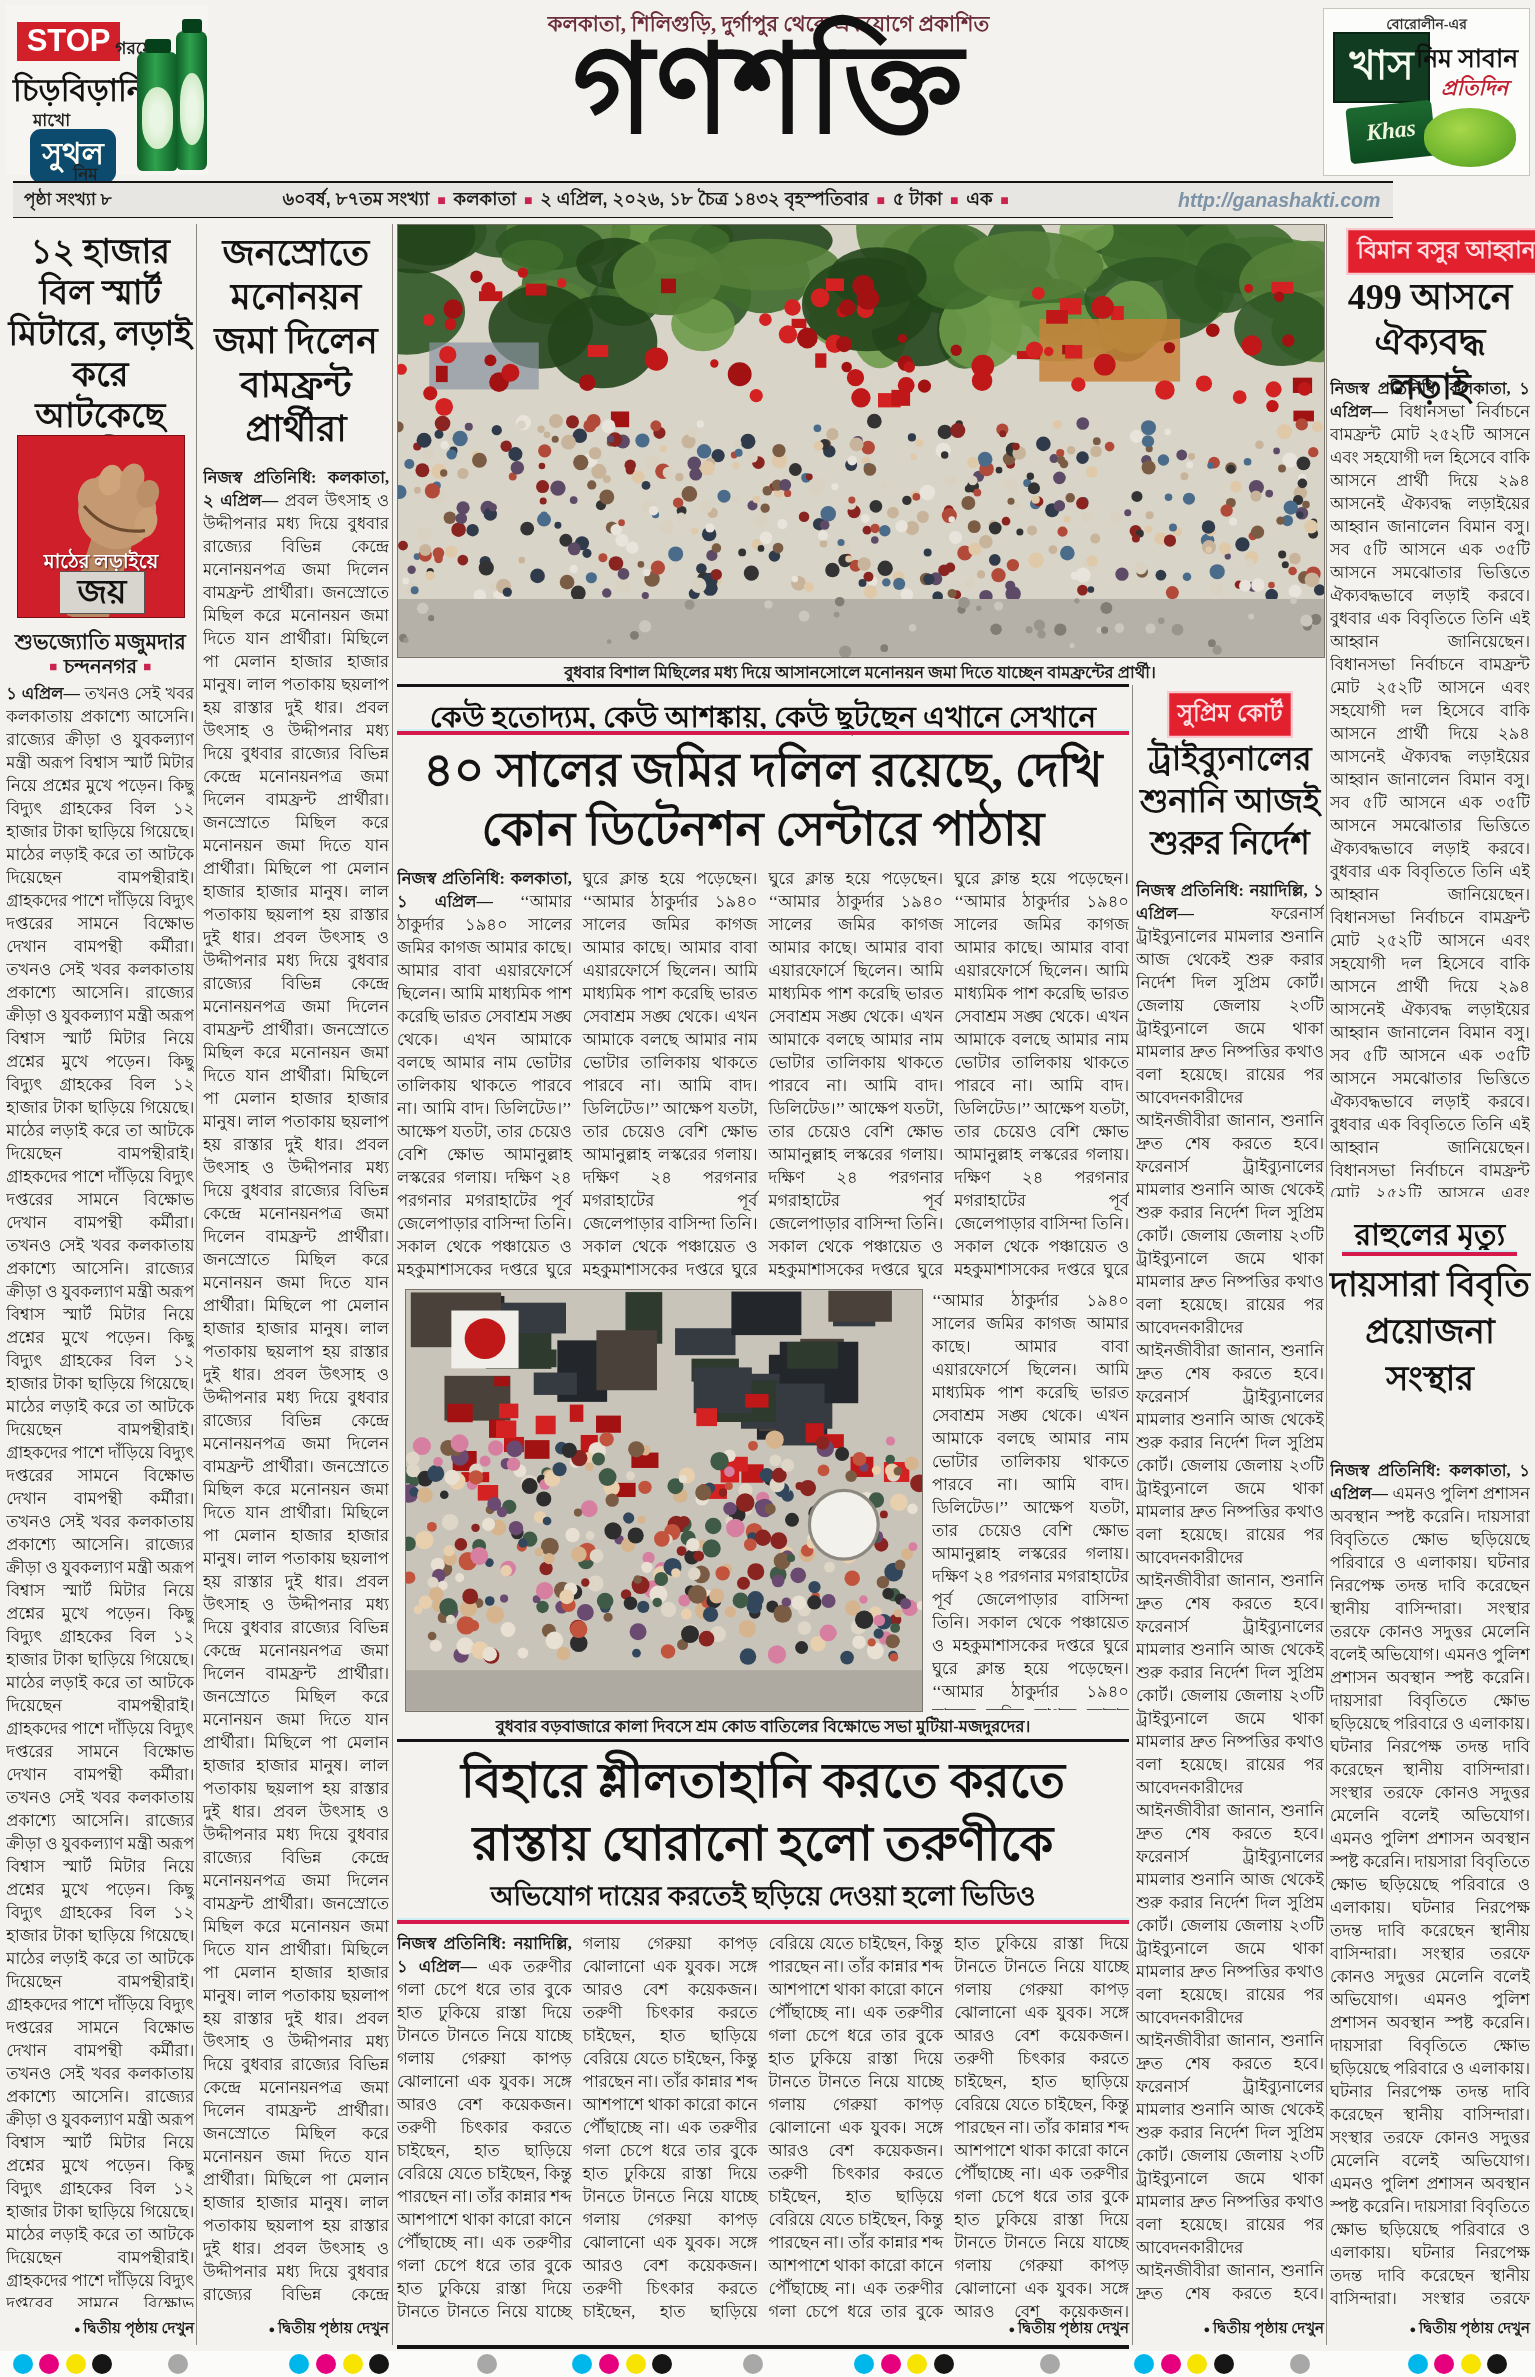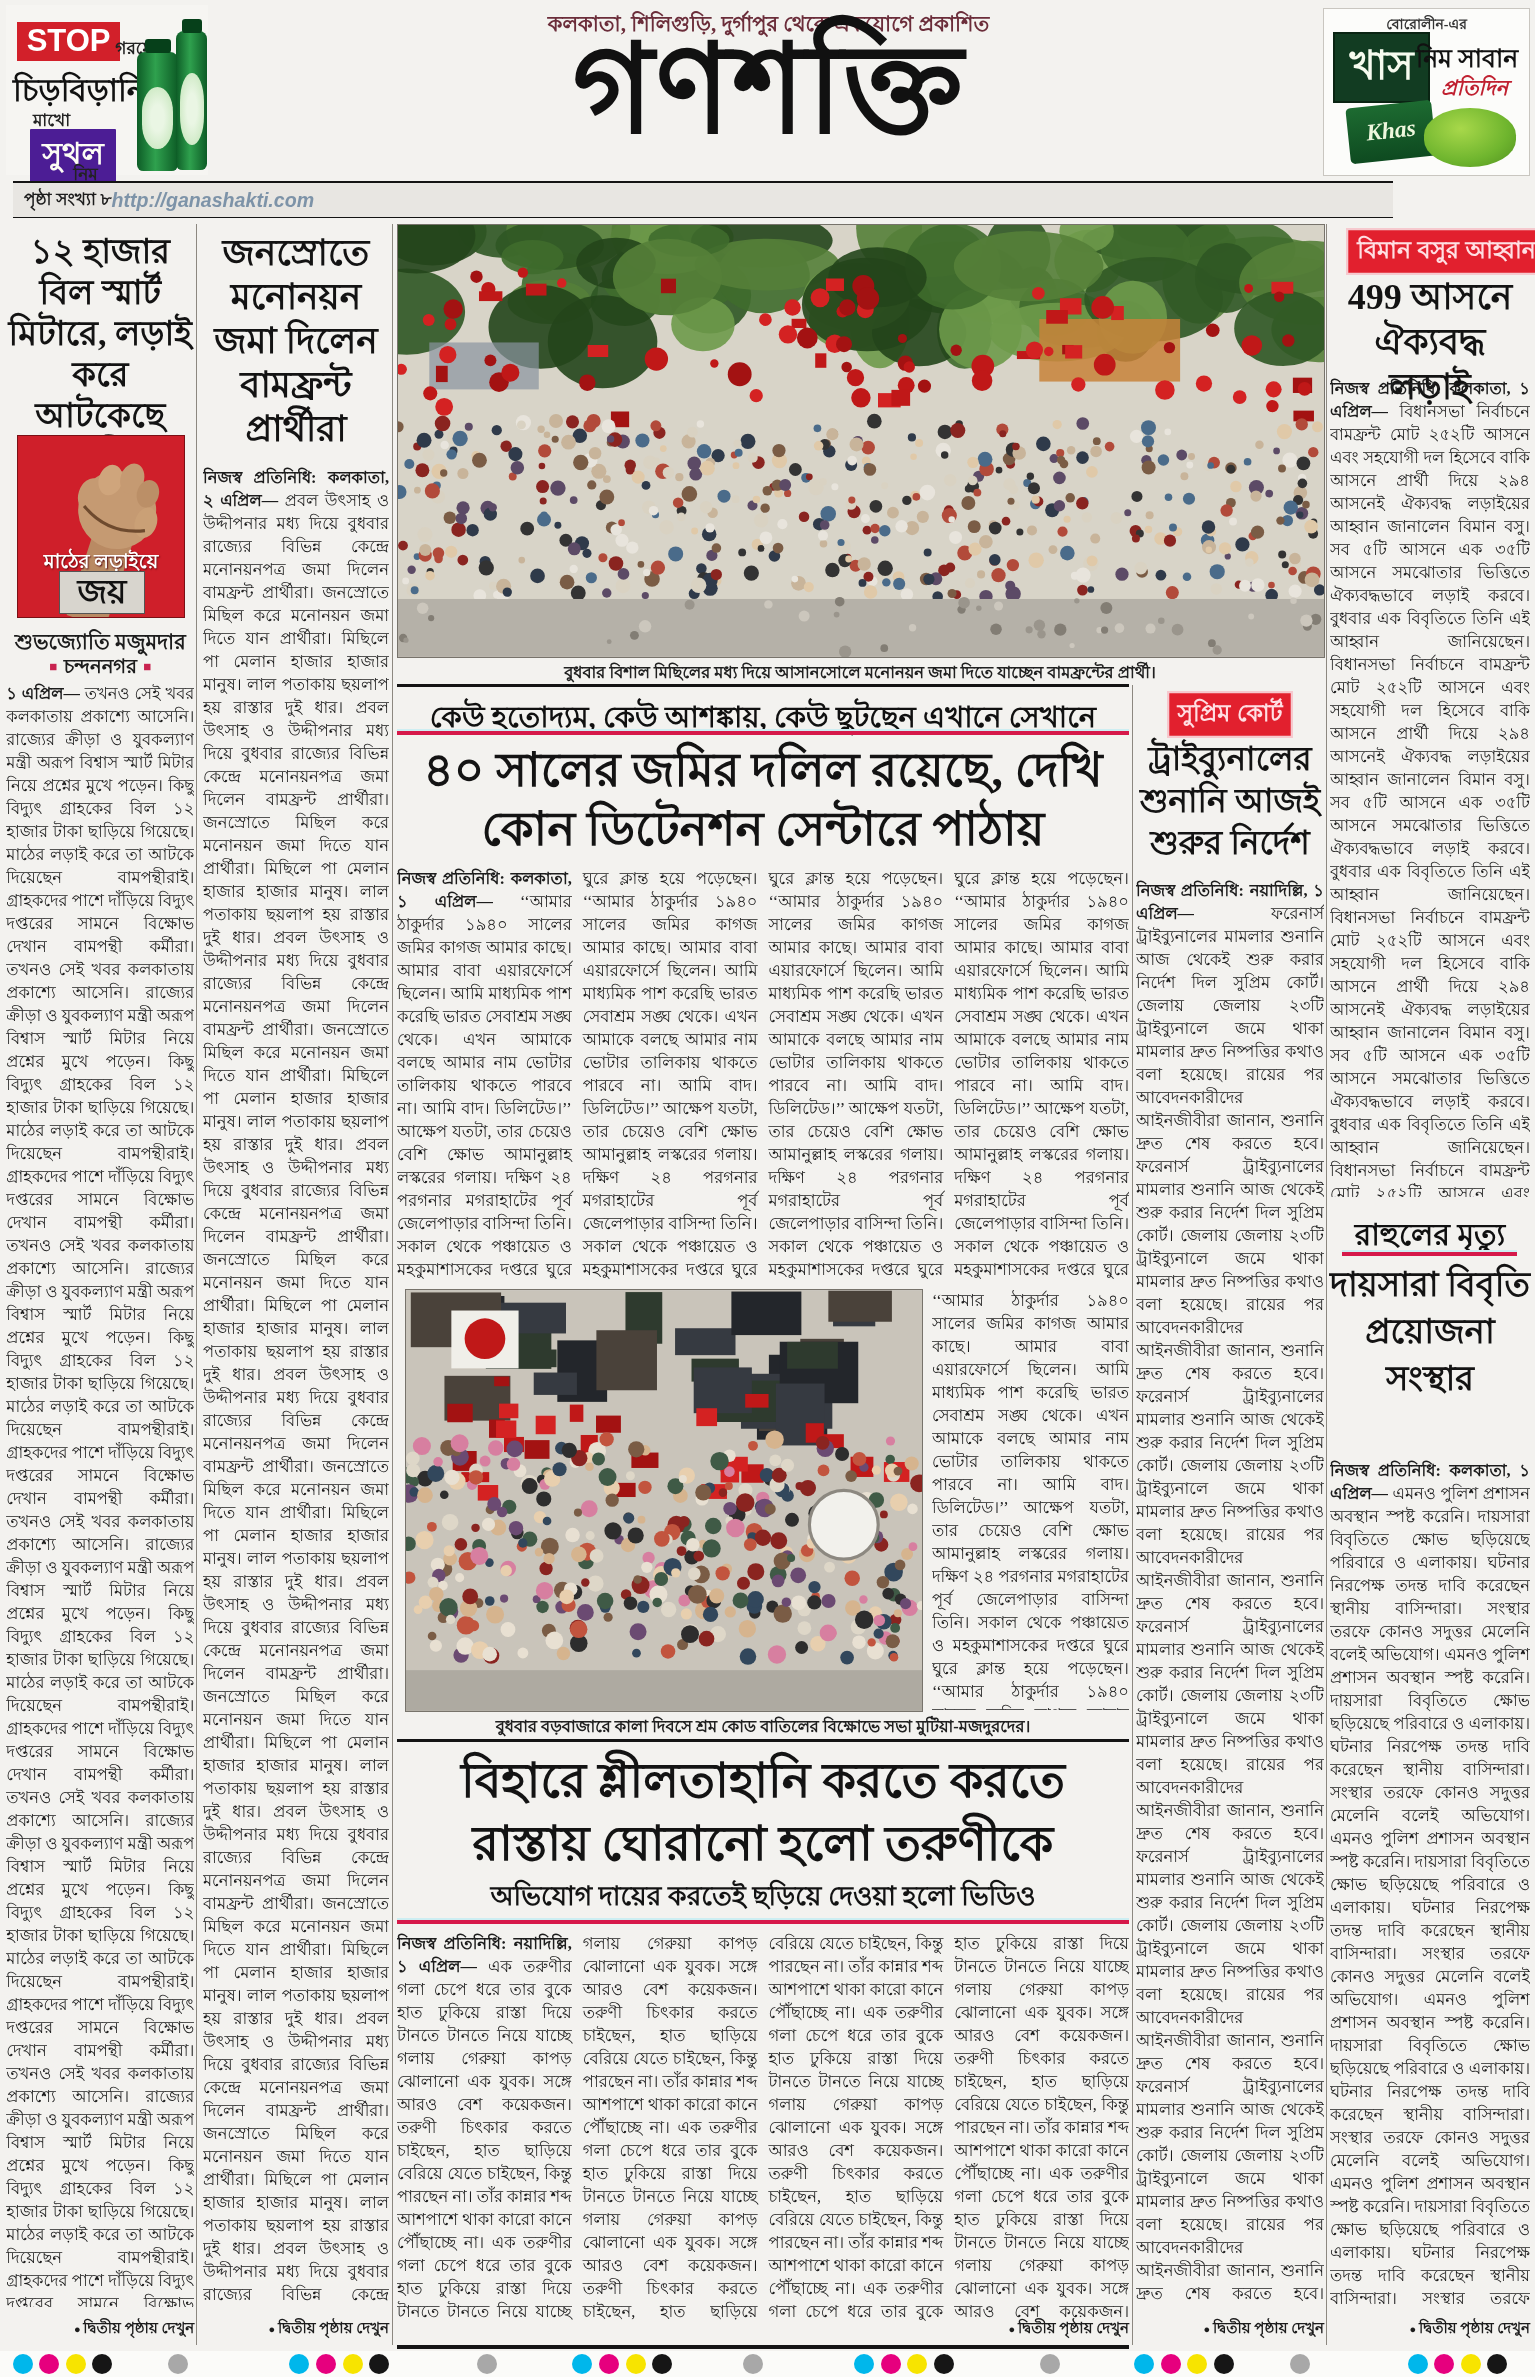--- a/index.html
+++ b/index.html
@@ -10,21 +10,21 @@
   }
   .abs{position:absolute;}
   
   .tagline{left:368px;top:7.8px;width:801px;text-align:center;font-size:21px;font-weight:bold;color:#6b2d3a;}
   .paper-title{left:368px;top:22px;width:801px;text-align:center;font-size:124px;line-height:138px;font-weight:900;color:#111;letter-spacing:1.6px;}
   
   .ad-left{left:6.3px;top:4.7px;width:202px;height:170px;background:#f6f5f2;}
   .stop-box{left:11px;top:17px;background:#d2202a;color:#fff;font-family:"Liberation Sans",sans-serif;font-weight:900;font-size:31px;padding:1.6px 9.4px;}
   .adl-small{font-weight:bold;font-size:17px;color:#222;}
   .adl-big{left:6.3px;top:61px;width:133px;font-weight:900;font-size:31px;color:#111;text-align:center;}
-  .suthol-box{left:23.5px;top:124px;background:#4c1d95;color:#fdfdf4;font-weight:900;font-size:30px;padding:1.6px 12.5px;border-radius:1px;}
+  .suthol-box{left:23.5px;top:124px;background:#0c4a6e;color:#fdfdf4;font-weight:900;font-size:30px;padding:1.6px 12.5px;border-radius:11px;}
   .bottle{position:absolute;border-radius:7.8px 7.8px 6.3px 6.3px;background:linear-gradient(90deg,#0d5c26,#2fa14e 45%,#0d5c26);}
   .bottle .cap{position:absolute;left:18%;top:-12.5px;width:64%;height:14px;background:#06401a;border-radius:3.1px;}
   .bottle .label{position:absolute;left:12%;top:30%;width:76%;height:52%;background:radial-gradient(#eaf6e4 30%,#bfe3b4);border-radius:50% / 40%;}
   .ad-right{left:1323px;top:7.8px;width:205px;height:166px;background:#fcfcfa;border:1.6px solid #c9c6c0;}
   .adr-top{width:100%;text-align:center;top:4.7px;font-size:14px;font-weight:bold;color:#333;}
   .khas-box{left:9.4px;top:23.5px;background:#123c22;color:#f6fbef;font-weight:900;font-size:40px;padding:0 14px;border:2.3px solid #0a2413;}
   .adr-l1{left:92px;top:30px;font-weight:900;font-size:25px;color:#111;}
   .adr-l2{left:117px;top:63px;font-weight:bold;font-size:21px;color:#c02030;font-style:italic;}
   .soap{left:23.5px;top:95px;width:86px;height:56px;background:linear-gradient(#1d6b31,#0e4a20);border-radius:4.7px;transform:rotate(-6deg);color:#eef7dd;font-style:italic;font-weight:900;font-size:23.5px;text-align:center;line-height:52px;}
   .soap-bar{left:100px;top:99px;width:92px;height:59px;background:radial-gradient(ellipse at 40% 35%,#a8d84a,#6fb52e 60%,#4f8f1e);border-radius:50%/46%;}
@@ -86,20 +86,21 @@
   <div class="abs adr-top">বোরোলীন-এর</div>
   <span class="abs khas-box">খাস</span>
   <span class="abs adr-l1">নিম সাবান</span>
   <span class="abs adr-l2">প্রতিদিন</span>
   <div class="abs soap">Khas</div>
   <div class="abs soap-bar"></div>
 </div>
 
 <div class="abs dateline">
   <span class="pginfo">পৃষ্ঠা সংখ্যা ৮</span>
+  <span class="center" id="edition"><span class="seg">৬০বর্ষ, ৮৭তম সংখ্যা</span><span class="sq">■</span><span class="seg">কলকাতা</span><span class="sq">■</span><span class="seg">২ এপ্রিল, ২০২৬, ১৮ চৈত্র ১৪৩২ বৃহস্পতিবার</span><span class="sq">■</span><span class="seg">৫ টাকা</span><span class="sq">■</span><span class="seg">এক</span><span class="sq">■</span></span>
   <span class="site">http://ganashakti.com</span>
 </div>
 
 <div class="abs vrule" style="left:196px;top:224px;height:2121px;"></div>
 <div class="abs vrule" style="left:392px;top:224px;height:2121px;"></div>
 <div class="abs vrule" style="left:1132px;top:685px;height:1660px;"></div>
 <div class="abs vrule" style="left:1326px;top:224px;height:2121px;"></div>
 
 <div class="abs headline" style="left:6.3px;top:231px;width:188px;font-size:34px;line-height:41px;">১২ হাজার বিল স্মার্ট মিটারে, লড়াই করে আটকেছে বামপন্থীরাই</div>
 <div class="abs fist-wrap" style="left:17px;top:435px;width:166px;height:181px;">

